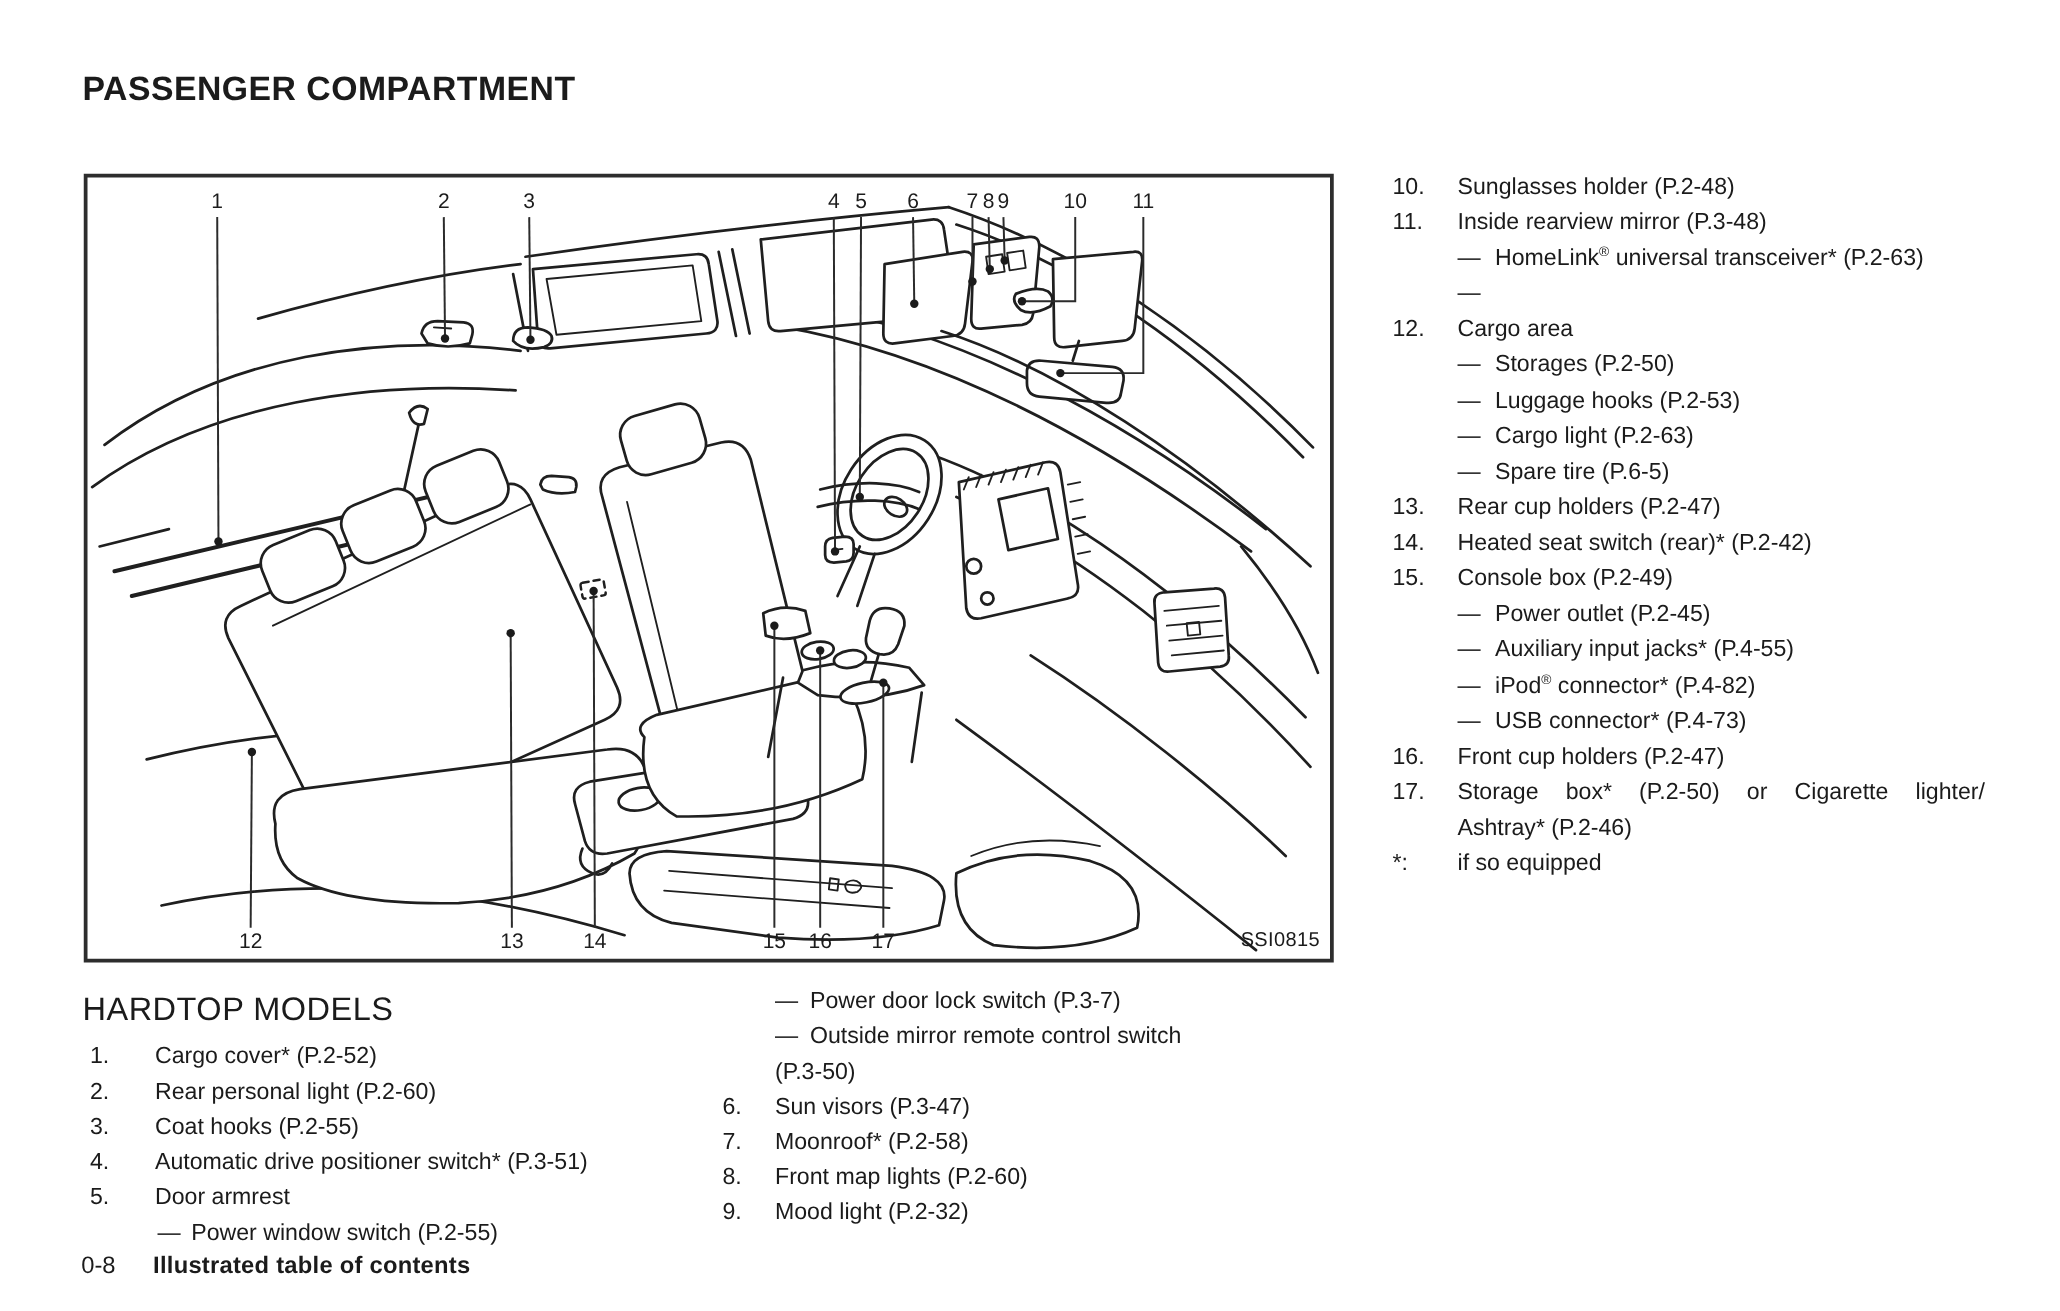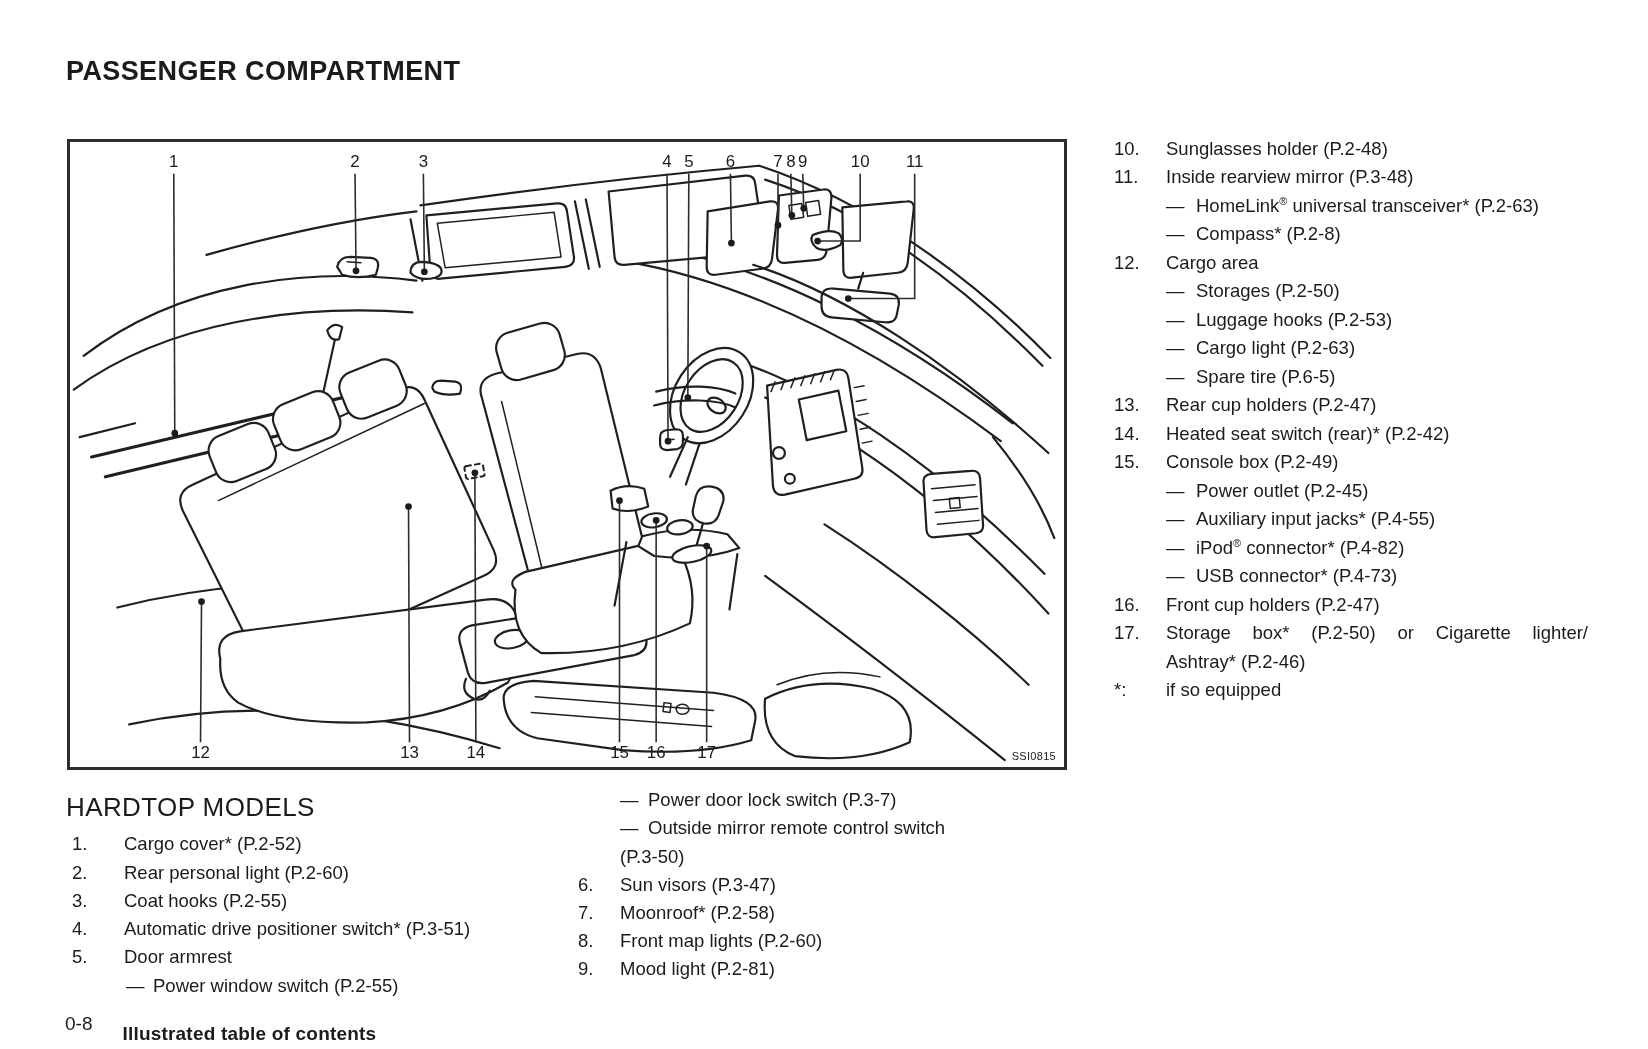--- a/index.html
+++ b/index.html
@@ -3,32 +3,32 @@
 <meta charset="utf-8">
 <style>
   html,body{margin:0;padding:0;background:#ffffff;}
   body{width:1648px;height:1049px;position:relative;overflow:hidden;
        font-family:"Liberation Sans","DejaVu Sans",sans-serif;color:#1b1b1b;
        -webkit-font-smoothing:antialiased;}
   .title{position:absolute;left:66px;top:56px;font-size:27px;font-weight:700;letter-spacing:.4px;}
   .figure{position:absolute;left:67px;top:139px;width:1000px;height:631px;
           border:3px solid #2d2d2d;box-sizing:border-box;background:#fff;}
   .figure svg{position:absolute;left:0;top:0;width:100%;height:100%;}
-  .figcode{position:absolute;right:8px;bottom:5px;font-size:11px;letter-spacing:.3px;}
+  .figcode{position:absolute;right:8px;bottom:5px;font-size:16px;letter-spacing:.3px;}
   .col{position:absolute;font-size:18.5px;}
   .row{display:flex;align-items:flex-end;}
   .cell{display:block;flex:0 0 auto;}
   .txt{flex:1 1 auto;white-space:nowrap;}
   .wrap .txt{white-space:normal;}
   .just{text-align:justify;text-align-last:justify;white-space:normal;margin-top:45px;}
   sup{font-size:11px;line-height:0;vertical-align:super;}
   .subhead{position:absolute;left:66px;top:792px;font-size:26px;font-weight:400;letter-spacing:.4px;}
   .footer{position:absolute;left:65px;top:1002px;font-size:19px;display:flex;align-items:center;}
   .footer .pg{font-weight:400;}
-  .footer .sec{font-weight:700;margin-left:30px;letter-spacing:.2px;margin-top:21px;}
+  .footer .sec{font-weight:700;margin-left:30px;letter-spacing:.2px;}
   
   .art path,.art rect,.art ellipse,.art circle,.art line{stroke:#1f1f1f;stroke-width:2.2;fill:none;
       stroke-linecap:round;stroke-linejoin:round;}
   .art .fw{fill:#ffffff;}
   .art .thick{stroke-width:3.2;}
   .art .thin{stroke-width:1.5;}
   .art .dashd{stroke-dasharray:5 4;stroke-width:2;}
   #callouts polyline{stroke:#2b2b2b;stroke-width:1.6;fill:none;}
   #callouts circle{fill:#1b1b1b;stroke:none;}
   #callouts text{font-family:"Liberation Sans","DejaVu Sans",sans-serif;font-size:17px;fill:#1c1c1c;text-anchor:middle;}
@@ -273,41 +273,40 @@
     <div class="row" style="height: 28.2px;">
       <span class="cell" style="width: 42px;">7.</span>
       <span class="txt">Moonroof* (P.2-58)</span>
     </div>
     <div class="row" style="height: 28.2px;">
       <span class="cell" style="width: 42px;">8.</span>
       <span class="txt">Front map lights (P.2-60)</span>
     </div>
     <div class="row" style="height: 28.2px;">
       <span class="cell" style="width: 42px;">9.</span>
-      <span class="txt">Mood light (P.2-81)</span>
+      <span class="txt">Mood light (P.2-32)</span>
     </div>
   </div>
 <div class="col" id="right-col" style="left:1114px;top:131px;width:474px;">
     <div class="row" style="height: 28.5px;">
       <span class="cell" style="width: 52px;">10.</span>
       <span class="txt">Sunglasses holder (P.2-48)</span>
     </div>
     <div class="row" style="height: 28.5px;">
       <span class="cell" style="width: 52px;">11.</span>
       <span class="txt">Inside rearview mirror (P.3-48)</span>
     </div>
     <div class="row" style="height: 28.5px;">
       <span class="cell" style="width: 52px;"></span>
       <span class="cell" style="width: 30px;">—</span>
       <span class="txt">HomeLink<sup>®</sup> universal transceiver* (P.2-63)</span>
     </div>
     <div class="row" style="height: 28.5px;">
       <span class="cell" style="width: 52px;"></span>
       <span class="cell" style="width: 30px;">—</span>
-      <span class="txt">Compass* (P.2-8)</span>
     </div>
     <div class="row" style="height: 28.5px;">
       <span class="cell" style="width: 52px;">12.</span>
       <span class="txt">Cargo area</span>
     </div>
     <div class="row" style="height: 28.5px;">
       <span class="cell" style="width: 52px;"></span>
       <span class="cell" style="width: 30px;">—</span>
       <span class="txt">Storages (P.2-50)</span>
     </div>

